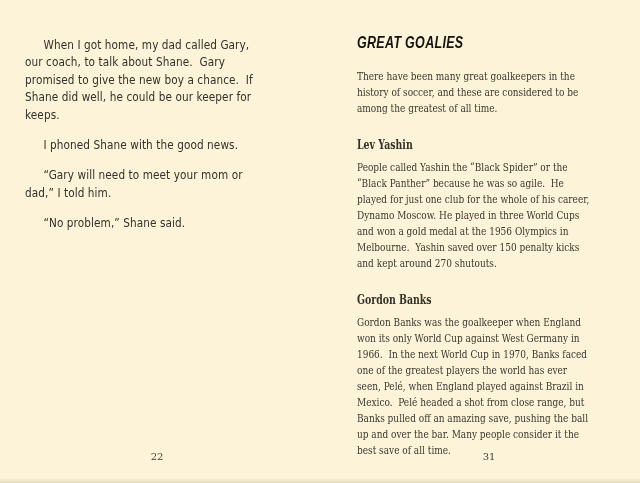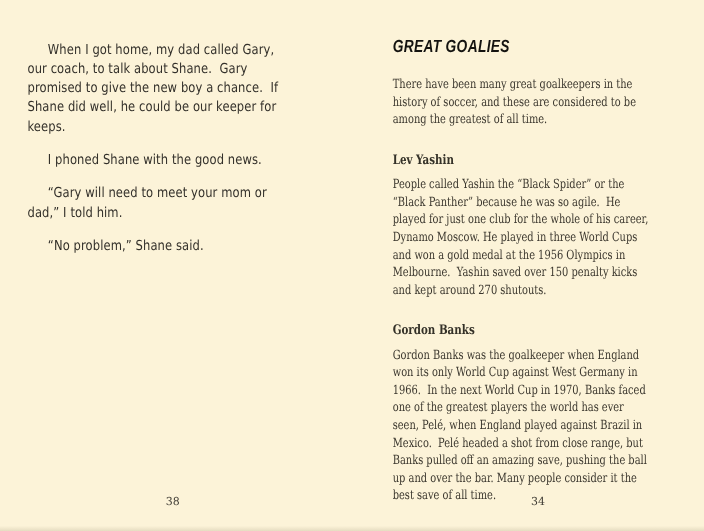--- a/index.html
+++ b/index.html
@@ -107,16 +107,16 @@
   <h1 class="chapter-heading">GREAT GOALIES</h1>
   <p class="intro-par">There have been many great goalkeepers in the history of soccer, and these are considered to be among the greatest of all time.</p>
 
   <h2 class="section-title">Lev Yashin</h2>
   <p class="section-body">People called Yashin the “Black Spider” or the “Black Panther” because he was so agile.  He played for just one club for the whole of his career, Dynamo Moscow. He played in three World Cups and won a gold medal at the 1956 Olympics in Melbourne.  Yashin saved over 150 penalty kicks and kept around 270 shutouts.</p>
 
   <h2 class="section-title">Gordon Banks</h2>
   <p class="section-body">Gordon Banks was the goalkeeper when England won its only World Cup against West Germany in 1966.  In the next World Cup in 1970, Banks faced one of the greatest players the world has ever seen, Pelé, when England played against Brazil in Mexico.  Pelé headed a shot from close range, but Banks pulled off an amazing save, pushing the ball up and over the bar. Many people consider it the best save of all time.</p>
 </div>
 
-<div class="page-number left">38</div>
-<div class="page-number right">34</div>
+<div class="page-number left">22</div>
+<div class="page-number right">31</div>
 
 <div class="bottom-shade"></div>
 
 </body></html>

